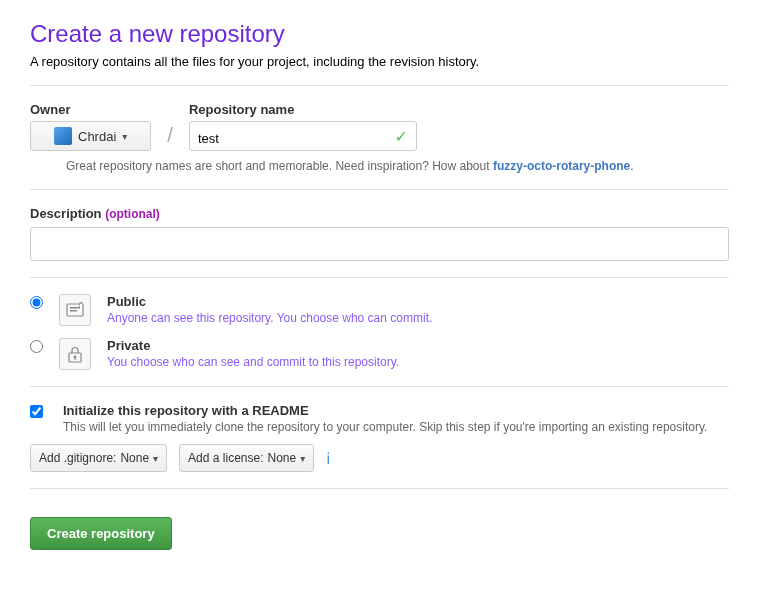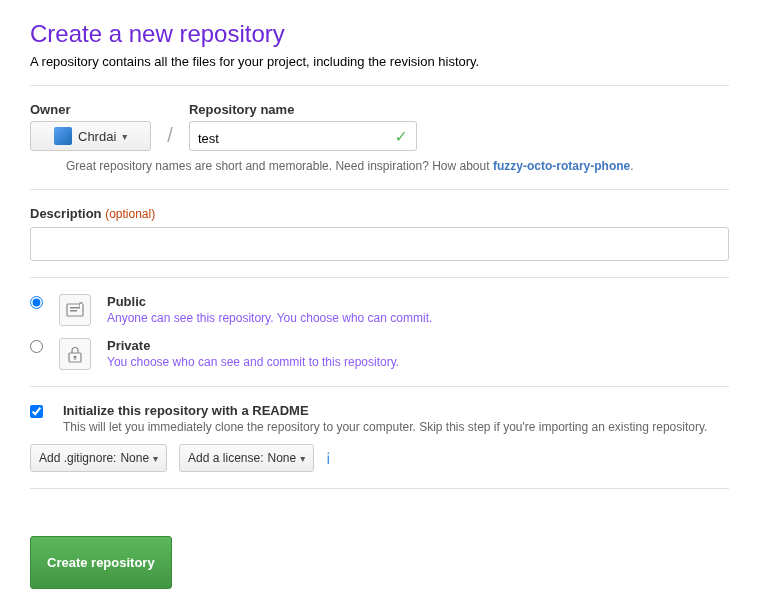--- a/index.html
+++ b/index.html
@@ -107,22 +107,22 @@
       color: #4078c0;
       font-weight: bold;
       text-decoration: none;
     }
     .section-label {
       font-size: 13px;
       font-weight: bold;
       margin-bottom: 6px;
     }
     .section-label span.optional {
-      font-weight: normal;
-      color: #c2410c;
+      font-weight: bold;
+      color: #a21caf;
       font-size: 12px;
     }
     .description-input {
       width: 100%;
       height: 34px;
       border: 1px solid #ccc;
       border-radius: 3px;
       padding: 6px 10px;
       font-size: 13px;
       outline: none;
@@ -202,25 +202,25 @@
     .info-icon {
       color: #4a90e2;
       font-size: 16px;
       cursor: pointer;
     }
     .create-btn {
       background: linear-gradient(#5cb85c, #419641);
       color: #fff;
       border: 1px solid #3c8a3c;
       border-radius: 3px;
-      padding: 18px 16px;
+      padding: 8px 16px;
       font-size: 13px;
       font-weight: bold;
       cursor: pointer;
-      margin-top: 31px;
+      margin-top: 12px;
     }
     .dropdown-caret {
       font-size: 10px;
       color: #555;
     }
     .bold-link {
       font-weight: bold;
     }
   </style>
 </head>

